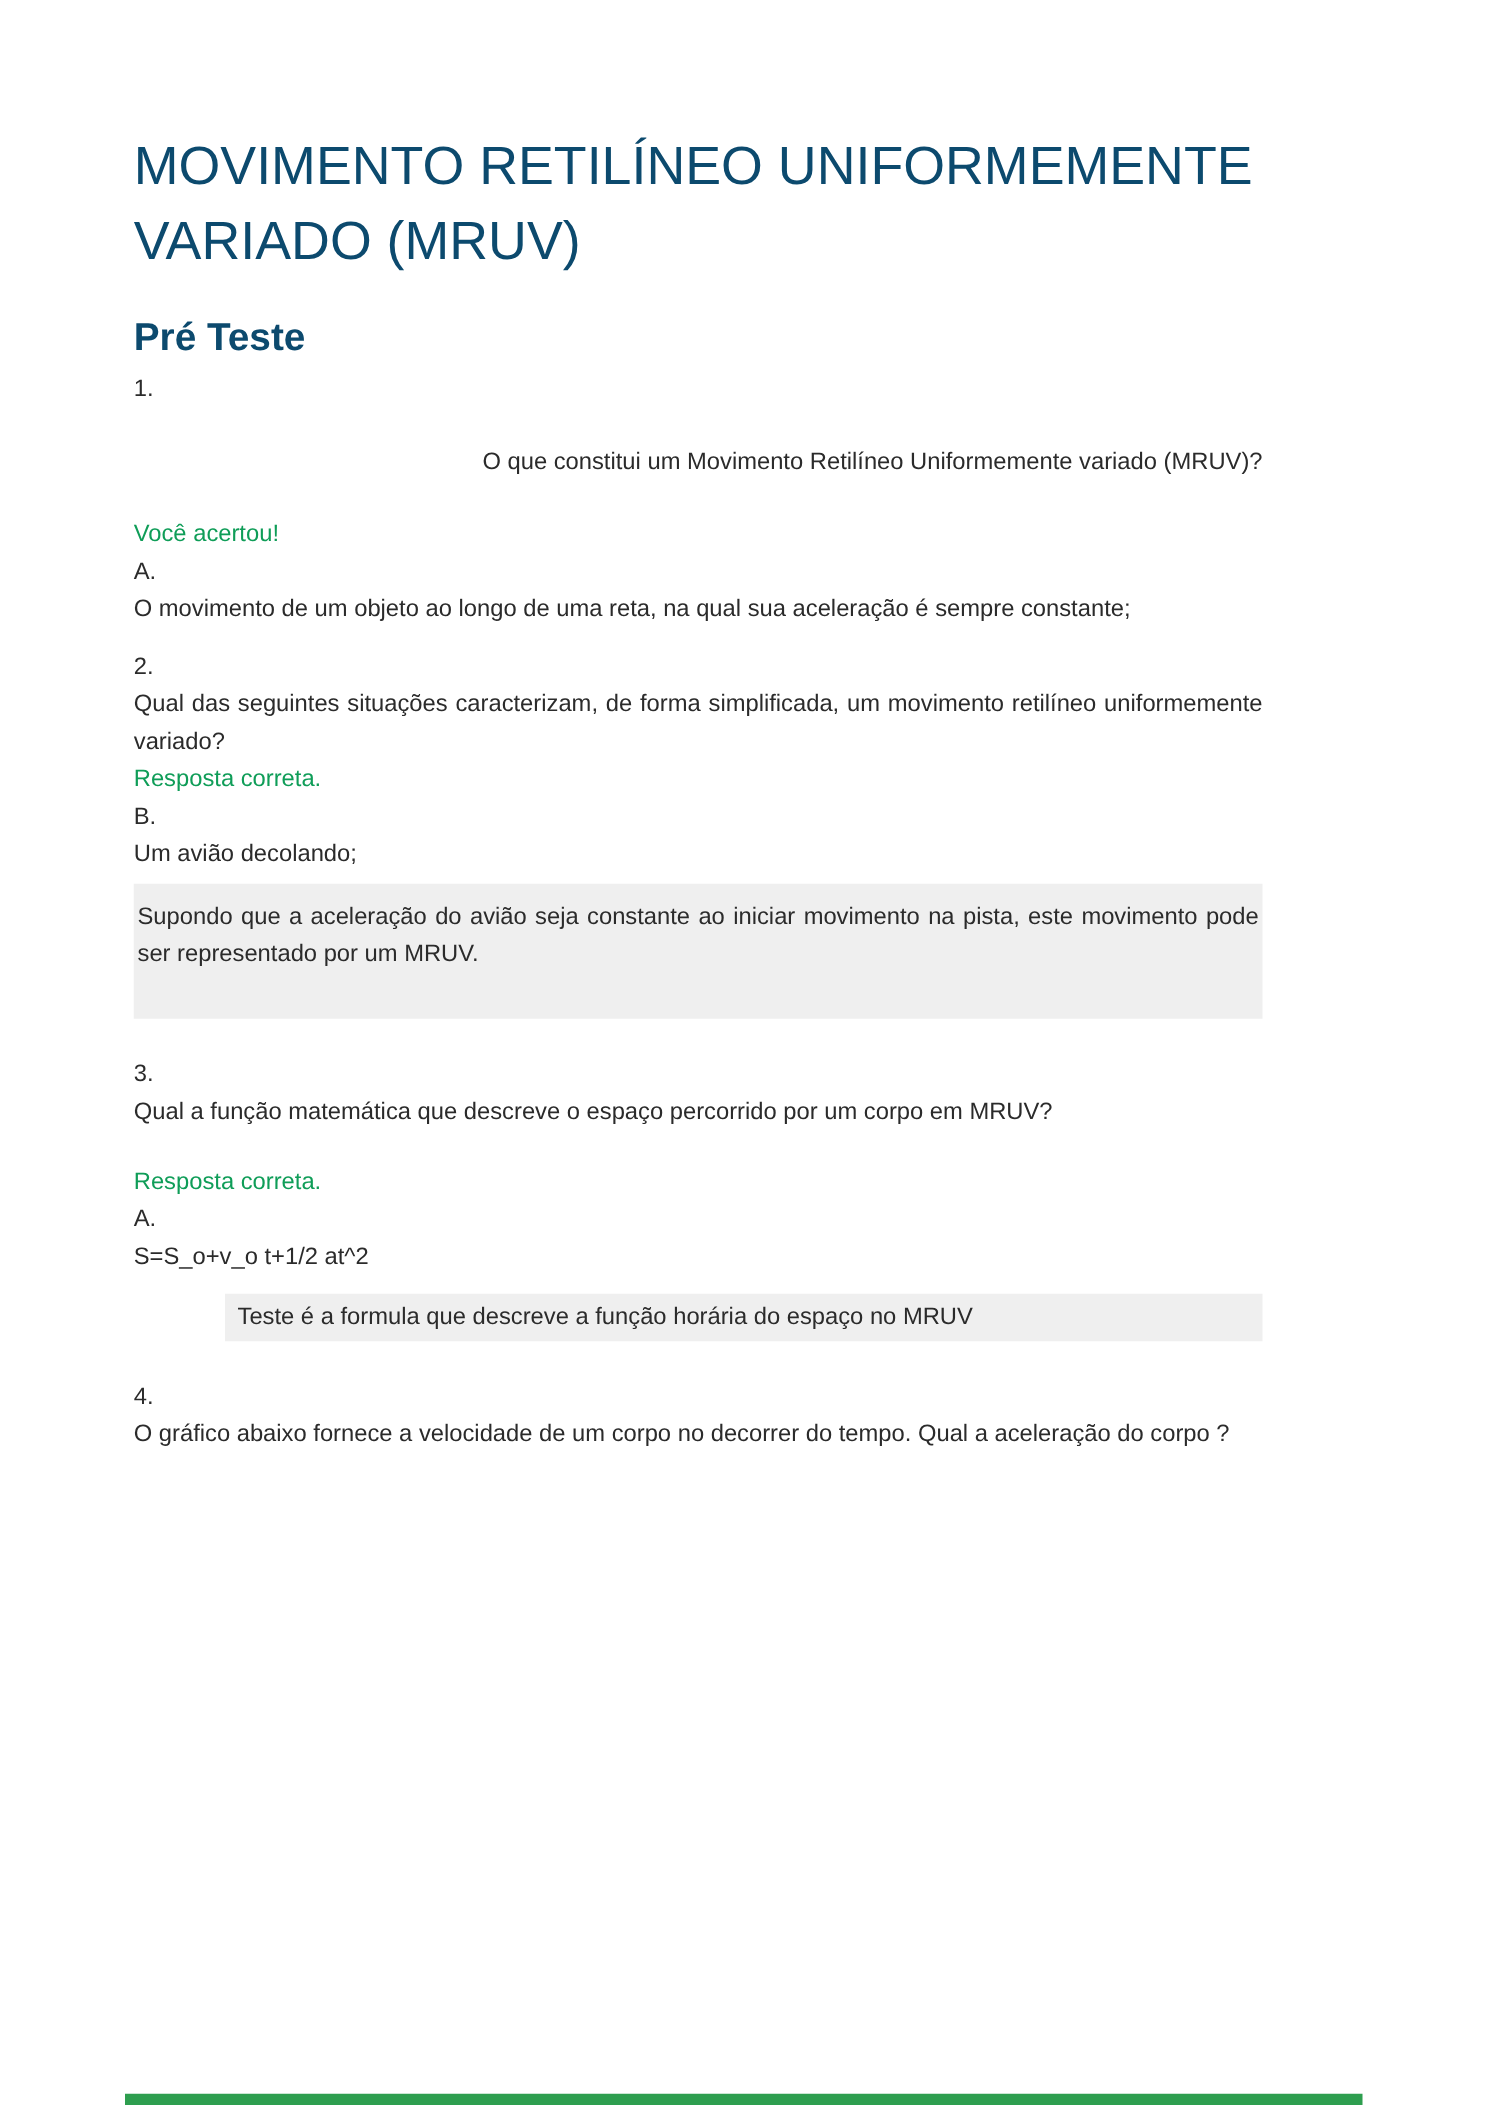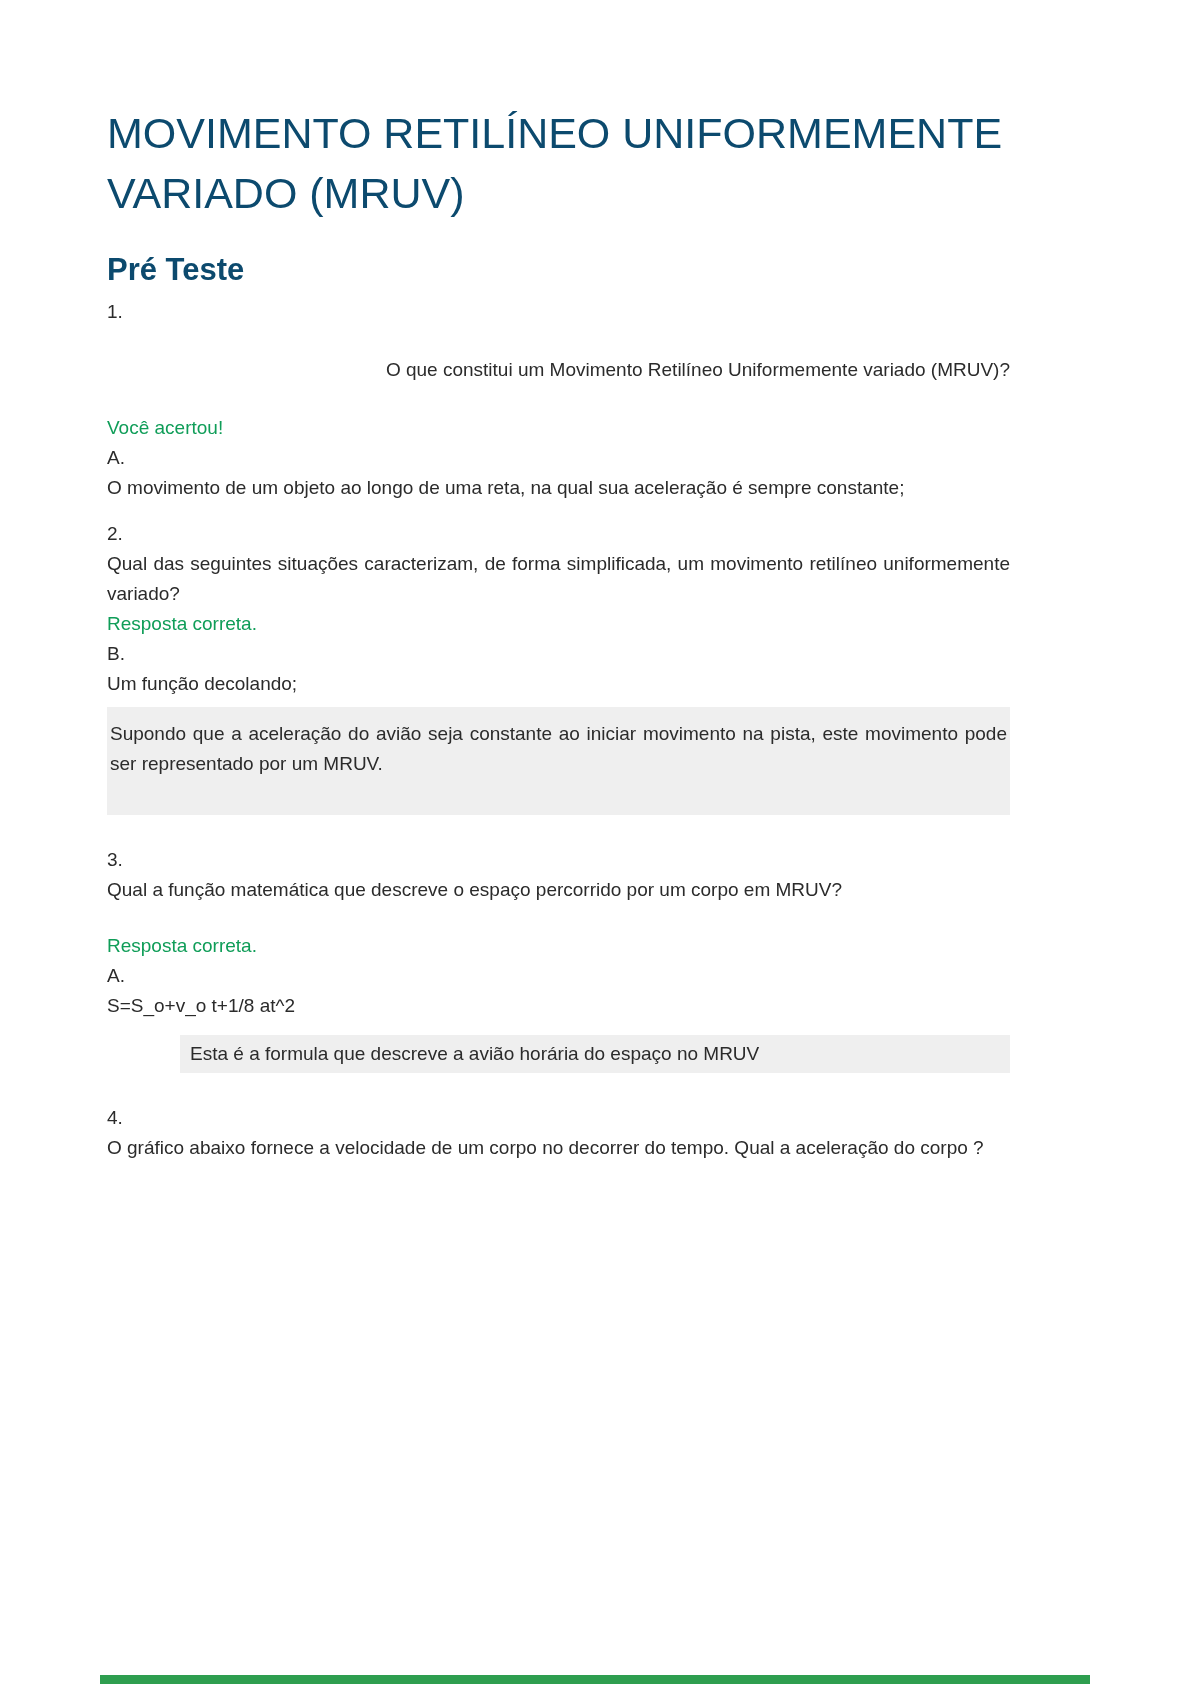--- a/index.html
+++ b/index.html
@@ -89,34 +89,34 @@
     <p class="para feedback">Você acertou!</p>
     <p class="para option-letter">A.</p>
     <p class="para option-text">O movimento de um objeto ao longo de uma reta, na qual sua aceleração é sempre constante;</p>
   </section>
 
   <section class="question q2">
     <p class="para q-number">2.</p>
     <p class="para q-text justify">Qual das seguintes situações caracterizam, de forma simplificada, um movimento retilíneo uniformemente variado?</p>
     <p class="para feedback">Resposta correta.</p>
     <p class="para option-letter">B.</p>
-    <p class="para option-text">Um função decolando;</p>
+    <p class="para option-text">Um avião decolando;</p>
     <div class="exp-block">
       <p class="para justify">Supondo que a aceleração do avião seja constante ao iniciar movimento na pista, este movimento pode ser representado por um MRUV.</p>
     </div>
   </section>
 
   <section class="question q3">
     <p class="para q-number">3.</p>
     <p class="para q-text">Qual a função matemática que descreve o espaço percorrido por um corpo em MRUV?</p>
     <p class="para feedback">Resposta correta.</p>
     <p class="para option-letter">A.</p>
-    <p class="para option-text">S=S_o+v_o t+1/8 at^2</p>
+    <p class="para option-text">S=S_o+v_o t+1/2 at^2</p>
     <div class="exp-inline">
-      <p class="para">Esta é a formula que descreve a avião horária do espaço no MRUV</p>
+      <p class="para">Teste é a formula que descreve a função horária do espaço no MRUV</p>
     </div>
   </section>
 
   <section class="question q4">
     <p class="para q-number">4.</p>
     <p class="para q-text justify">O gráfico abaixo fornece a velocidade de um corpo no decorrer do tempo. Qual a aceleração do corpo ?</p>
   </section>
 
 </div>
 

